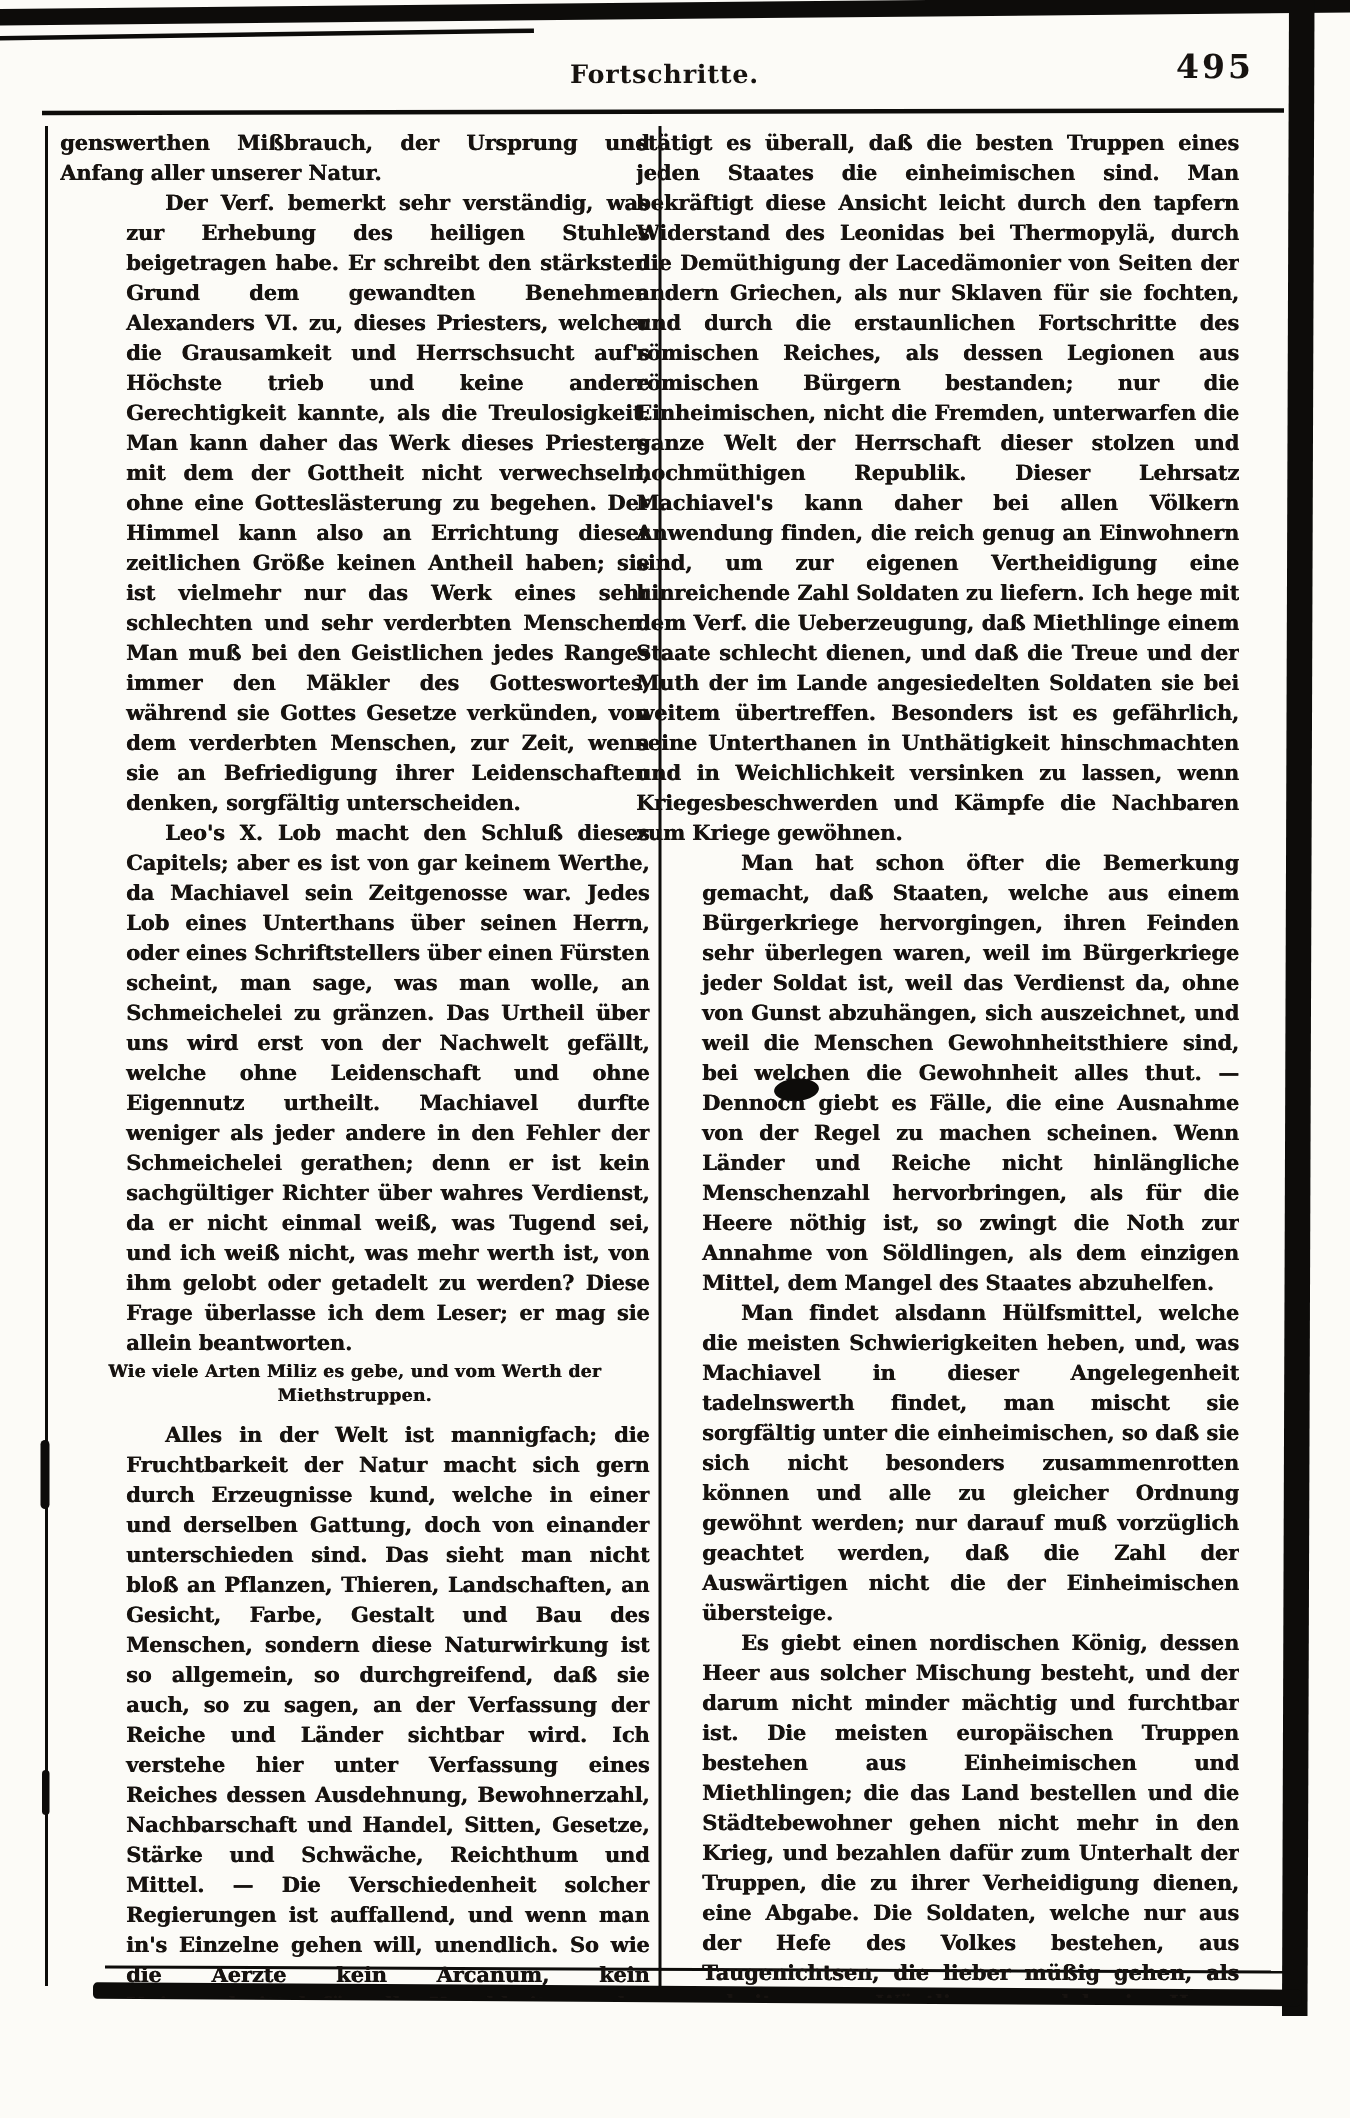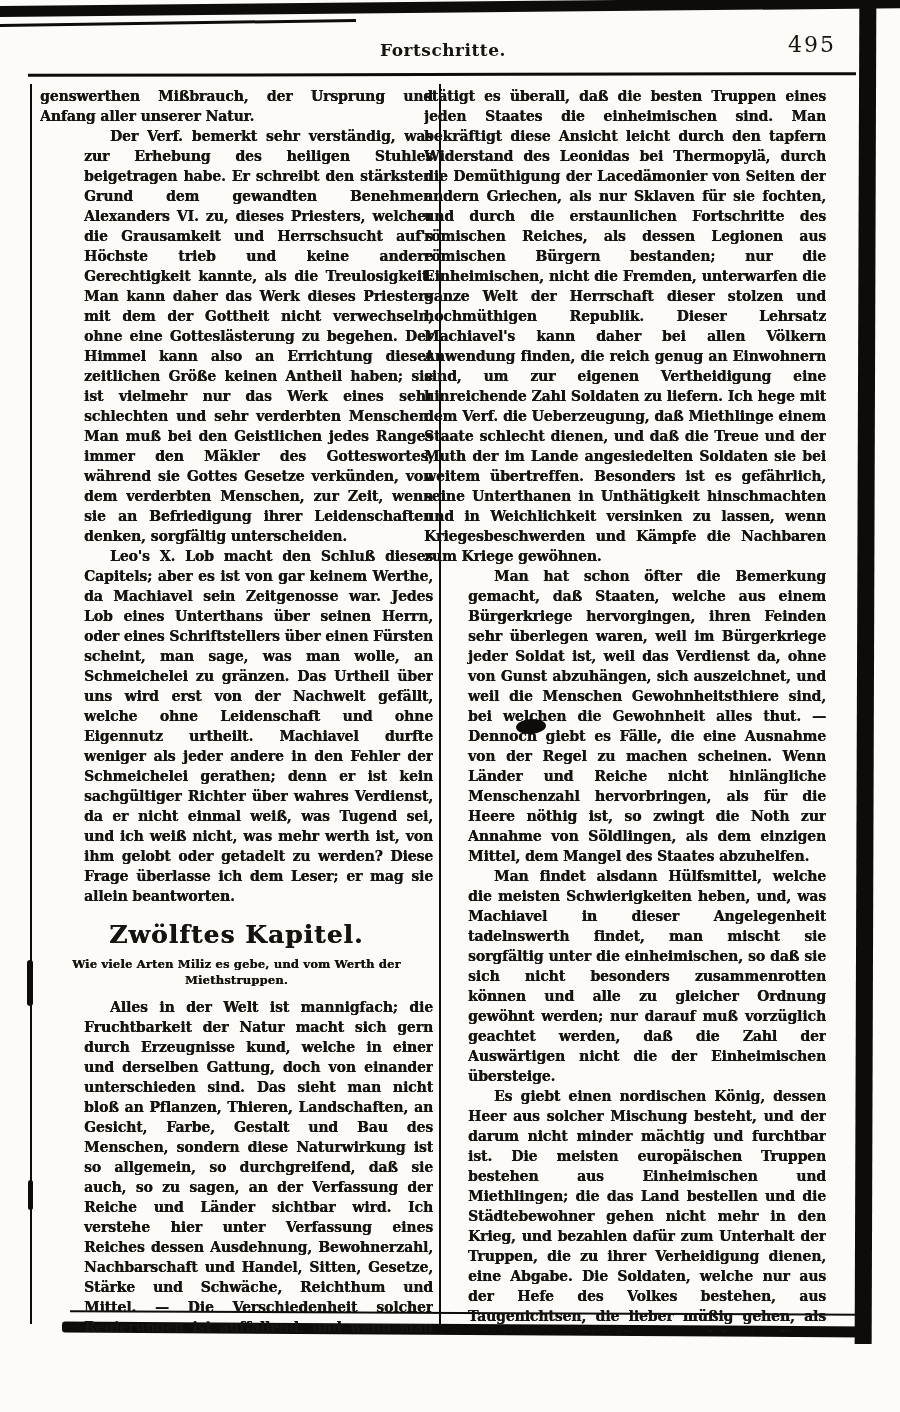--- a/index.html
+++ b/index.html
@@ -23,21 +23,21 @@
   .divider-rule  { left: 439px; top: 84px; width: 2px; height: 1246px; }
   .right-band    { left: 857px; top: 0px; width: 17px; height: 1344px; transform: rotate(0.2deg); }
   .bottom-thin   { left: 70px; top: 1312px; width: 790px; height: 2px; transform: rotate(0.25deg); }
   .bottom-band   { left: 62px; top: 1324px; width: 806px; height: 11px; transform: rotate(0.35deg); border-radius: 3px; }
 
   
   .running-header { position: absolute; left: 30px; top: 40px; width: 826px; text-align: center; }
   .header-title { font-size: 17px; font-weight: bold; letter-spacing: 0.5px; }
   .page-number {
     position: absolute; right: 64px; top: 32px;
-    font-size: 22px; font-weight: normal; letter-spacing: 2px;
+    font-size: 22px; font-weight: bold; letter-spacing: 2px;
   }
 
   
   .col {
     position: absolute; top: 86px; height: 1246px; overflow: hidden;
     text-align: justify;
     font-size: 14px; font-weight: bold; line-height: 20px;
     letter-spacing: -0.1px;
     text-shadow: 0.3px 0 0 currentColor;
   }
@@ -80,21 +80,20 @@
 
   <div class="running-header">
     <span class="header-title">Fortschritte.</span>
   </div>
   <div class="page-number">495</div>
 
   <div class="col col-left">
     <p class="noindent">genswerthen Mißbrauch, der Ursprung und Anfang aller unserer Natur.</p>
     <p class="indent">Der Verf. bemerkt sehr verständig, was zur Erhebung des heiligen Stuhles beigetragen habe. Er schreibt den stärksten Grund dem gewandten Benehmen Alexanders VI. zu, dieses Priesters, welcher die Grausamkeit und Herrschsucht auf's Höchste trieb und keine andere Gerechtigkeit kannte, als die Treulosigkeit. Man kann daher das Werk dieses Priesters mit dem der Gottheit nicht verwechseln, ohne eine Gotteslästerung zu begehen. Der Himmel kann also an Errichtung dieser zeitlichen Größe keinen Antheil haben; sie ist vielmehr nur das Werk eines sehr schlechten und sehr verderbten Menschen. Man muß bei den Geistlichen jedes Ranges immer den Mäkler des Gotteswortes, während sie Gottes Gesetze verkünden, von dem verderbten Menschen, zur Zeit, wenn sie an Befriedigung ihrer Leidenschaften denken, sorgfältig unterscheiden.</p>
     <p class="indent">Leo's X. Lob macht den Schluß dieses Capitels; aber es ist von gar keinem Werthe, da Machiavel sein Zeitgenosse war. Jedes Lob eines Unterthans über seinen Herrn, oder eines Schriftstellers über einen Fürsten scheint, man sage, was man wolle, an Schmeichelei zu gränzen. Das Urtheil über uns wird erst von der Nachwelt gefällt, welche ohne Leidenschaft und ohne Eigennutz urtheilt. Machiavel durfte weniger als jeder andere in den Fehler der Schmeichelei gerathen; denn er ist kein sachgültiger Richter über wahres Verdienst, da er nicht einmal weiß, was Tugend sei, und ich weiß nicht, was mehr werth ist, von ihm gelobt oder getadelt zu werden? Diese Frage überlasse ich dem Leser; er mag sie allein beantworten.</p>
-    <h2 class="chapter-heading">Zwölftes Kapitel.</h2>
     <div class="chapter-subtitle">Wie viele Arten Miliz es gebe, und vom Werth der Miethstruppen.</div>
     <p class="indent">Alles in der Welt ist mannigfach; die Fruchtbarkeit der Natur macht sich gern durch Erzeugnisse kund, welche in einer und derselben Gattung, doch von einander unterschieden sind. Das sieht man nicht bloß an Pflanzen, Thieren, Landschaften, an Gesicht, Farbe, Gestalt und Bau des Menschen, sondern diese Naturwirkung ist so allgemein, so durchgreifend, daß sie auch, so zu sagen, an der Verfassung der Reiche und Länder sichtbar wird. Ich verstehe hier unter Verfassung eines Reiches dessen Ausdehnung, Bewohnerzahl, Nachbarschaft und Handel, Sitten, Gesetze, Stärke und Schwäche, Reichthum und Mittel. — Die Verschiedenheit solcher Regierungen ist auffallend, und wenn man in's Einzelne gehen will, unendlich. So wie die Aerzte kein Arcanum, kein Universalmittel für alle Krankheiten, oder Arznei, die für alle Körper taugt, besitzen, so können die erfahrensten und geschicktesten Politiker keine allgemeine staatswissenschaftliche Regel aufstellen, deren Anwendung für alle Regierungsformen und alle Länder passe. Diese Betrachtung führt mich zur Untersuchung der Ansicht Machiavels von den auswärtigen und gemietheten Truppen. Der Verf. verwirft deren Gebrauch gänzlich, indem er sich auf Beispiele beruft, durch welche er beweisen will, daß diese Truppen den Staaten, welchen sie dienten, mehr schädlich, als irgend nützlich waren. Ausgemacht ist, und die Erfahrung be-</p>
   </div>
 
   <div class="col col-right">
     <p class="noindent">stätigt es überall, daß die besten Truppen eines jeden Staates die einheimischen sind. Man bekräftigt diese Ansicht leicht durch den tapfern Widerstand des Leonidas bei Thermopylä, durch die Demüthigung der Lacedämonier von Seiten der andern Griechen, als nur Sklaven für sie fochten, und durch die erstaunlichen Fortschritte des römischen Reiches, als dessen Legionen aus römischen Bürgern bestanden; nur die Einheimischen, nicht die Fremden, unterwarfen die ganze Welt der Herrschaft dieser stolzen und hochmüthigen Republik. Dieser Lehrsatz Machiavel's kann daher bei allen Völkern Anwendung finden, die reich genug an Einwohnern sind, um zur eigenen Vertheidigung eine hinreichende Zahl Soldaten zu liefern. Ich hege mit dem Verf. die Ueberzeugung, daß Miethlinge einem Staate schlecht dienen, und daß die Treue und der Muth der im Lande angesiedelten Soldaten sie bei weitem übertreffen. Besonders ist es gefährlich, seine Unterthanen in Unthätigkeit hinschmachten und in Weichlichkeit versinken zu lassen, wenn Kriegesbeschwerden und Kämpfe die Nachbaren zum Kriege gewöhnen.</p>
     <p class="indent">Man hat schon öfter die Bemerkung gemacht, daß Staaten, welche aus einem Bürgerkriege hervorgingen, ihren Feinden sehr überlegen waren, weil im Bürgerkriege jeder Soldat ist, weil das Verdienst da, ohne von Gunst abzuhängen, sich auszeichnet, und weil die Menschen Gewohnheitsthiere sind, bei welchen die Gewohnheit alles thut. — Dennoch giebt es Fälle, die eine Ausnahme von der Regel zu machen scheinen. Wenn Länder und Reiche nicht hinlängliche Menschenzahl hervorbringen, als für die Heere nöthig ist, so zwingt die Noth zur Annahme von Söldlingen, als dem einzigen Mittel, dem Mangel des Staates abzuhelfen.</p>
     <p class="indent">Man findet alsdann Hülfsmittel, welche die meisten Schwierigkeiten heben, und, was Machiavel in dieser Angelegenheit tadelnswerth findet, man mischt sie sorgfältig unter die einheimischen, so daß sie sich nicht besonders zusammenrotten können und alle zu gleicher Ordnung gewöhnt werden; nur darauf muß vorzüglich geachtet werden, daß die Zahl der Auswärtigen nicht die der Einheimischen übersteige.</p>
     <p class="indent">Es giebt einen nordischen König, dessen Heer aus solcher Mischung besteht, und der darum nicht minder mächtig und furchtbar ist. Die meisten europäischen Truppen bestehen aus Einheimischen und Miethlingen; die das Land bestellen und die Städtebewohner gehen nicht mehr in den Krieg, und bezahlen dafür zum Unterhalt der Truppen, die zu ihrer Verheidigung dienen, eine Abgabe. Die Soldaten, welche nur aus der Hefe des Volkes bestehen, aus Taugenichtsen, die lieber müßig gehen, als arbeiten, aus Wüstlingen, welche im Heere nur auf Ausgelassenheit und Straflosigkeit rechnen, aus unbiegsamen und gegen ihre Eltern ungehorsamen Söhnen, aus wilden Burschen, die nur aus Leichtsinn sich einschreiben lassen und nur aus Leichtfertigkeit dienen; solche Truppen haben eben so wenig Neigung und Liebe zu ihrem Herrn, wie Ausländer. Wie weit verschieden sind sie von den Römern, welche die Welt eroberten. Das heut zu Tage bei allen Heeren vorkommende Desertiren war bei den Römern ganz unbekannt; diese Männer, welche für ihre Familie, für ihre Penaten, für das römische</p>
   </div>

